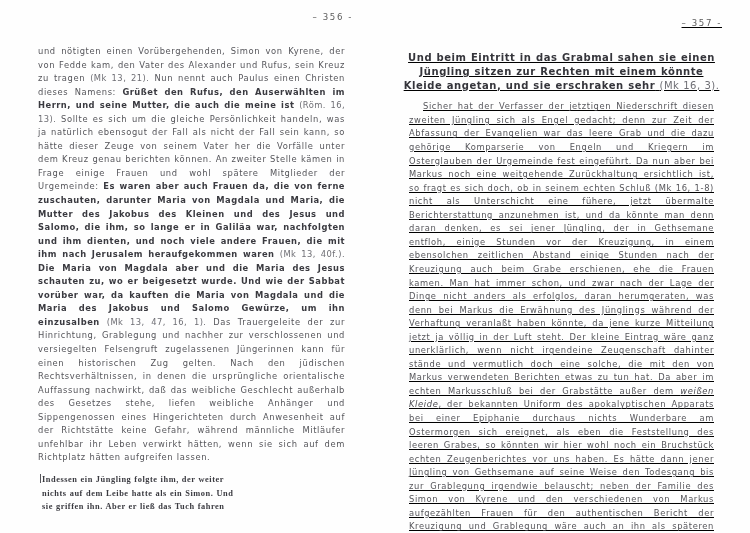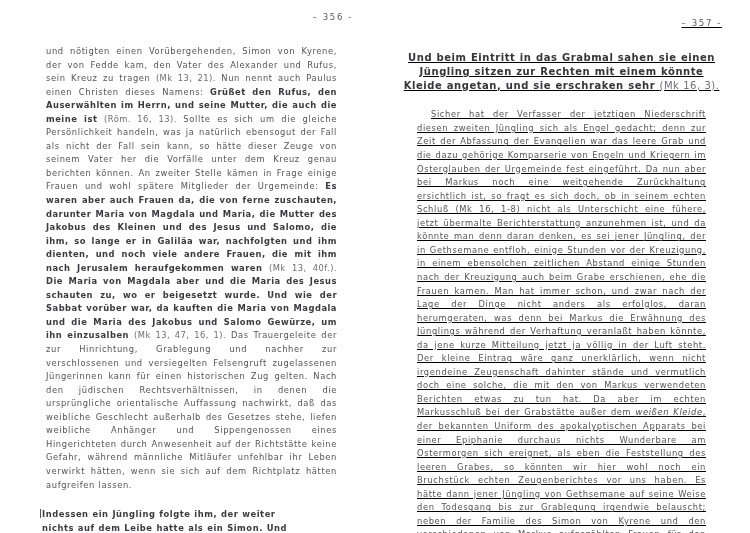--- a/index.html
+++ b/index.html
@@ -47,21 +47,21 @@
     font-size: 8.35px;
     line-height: 13.55px;
     text-align: justify;
     color: #55555a;
     letter-spacing: 0.62px;
     word-spacing: 0.4px;
     font-family: "DejaVu Sans", sans-serif;
     -webkit-font-smoothing: none;
   }
   .body p {
-    margin: 16px;
+    margin: 8px;
     text-align: justify;
     text-align-last: left;
   }
   .indent {
     text-indent: 14px;
   }
   .indent-wide {
     text-indent: 24px;
   }
   b, .scrip {
@@ -82,20 +82,21 @@
   .quote-block {
     font-weight: bold;
     color: #3a3a40;
     font-size: 8.35px;
     line-height: 13.55px;
     letter-spacing: 0.55px;
     padding-left: 12px;
     margin-top: 8px;
     position: relative;
     text-align: left;
+    font-family: Liberation Serif, serif;
   }
   .quote-block .qline {
     display: block;
     white-space: nowrap;
   }
   .quote-mark {
     position: absolute;
     left: 10px;
     top: 1px;
     width: 1px;

